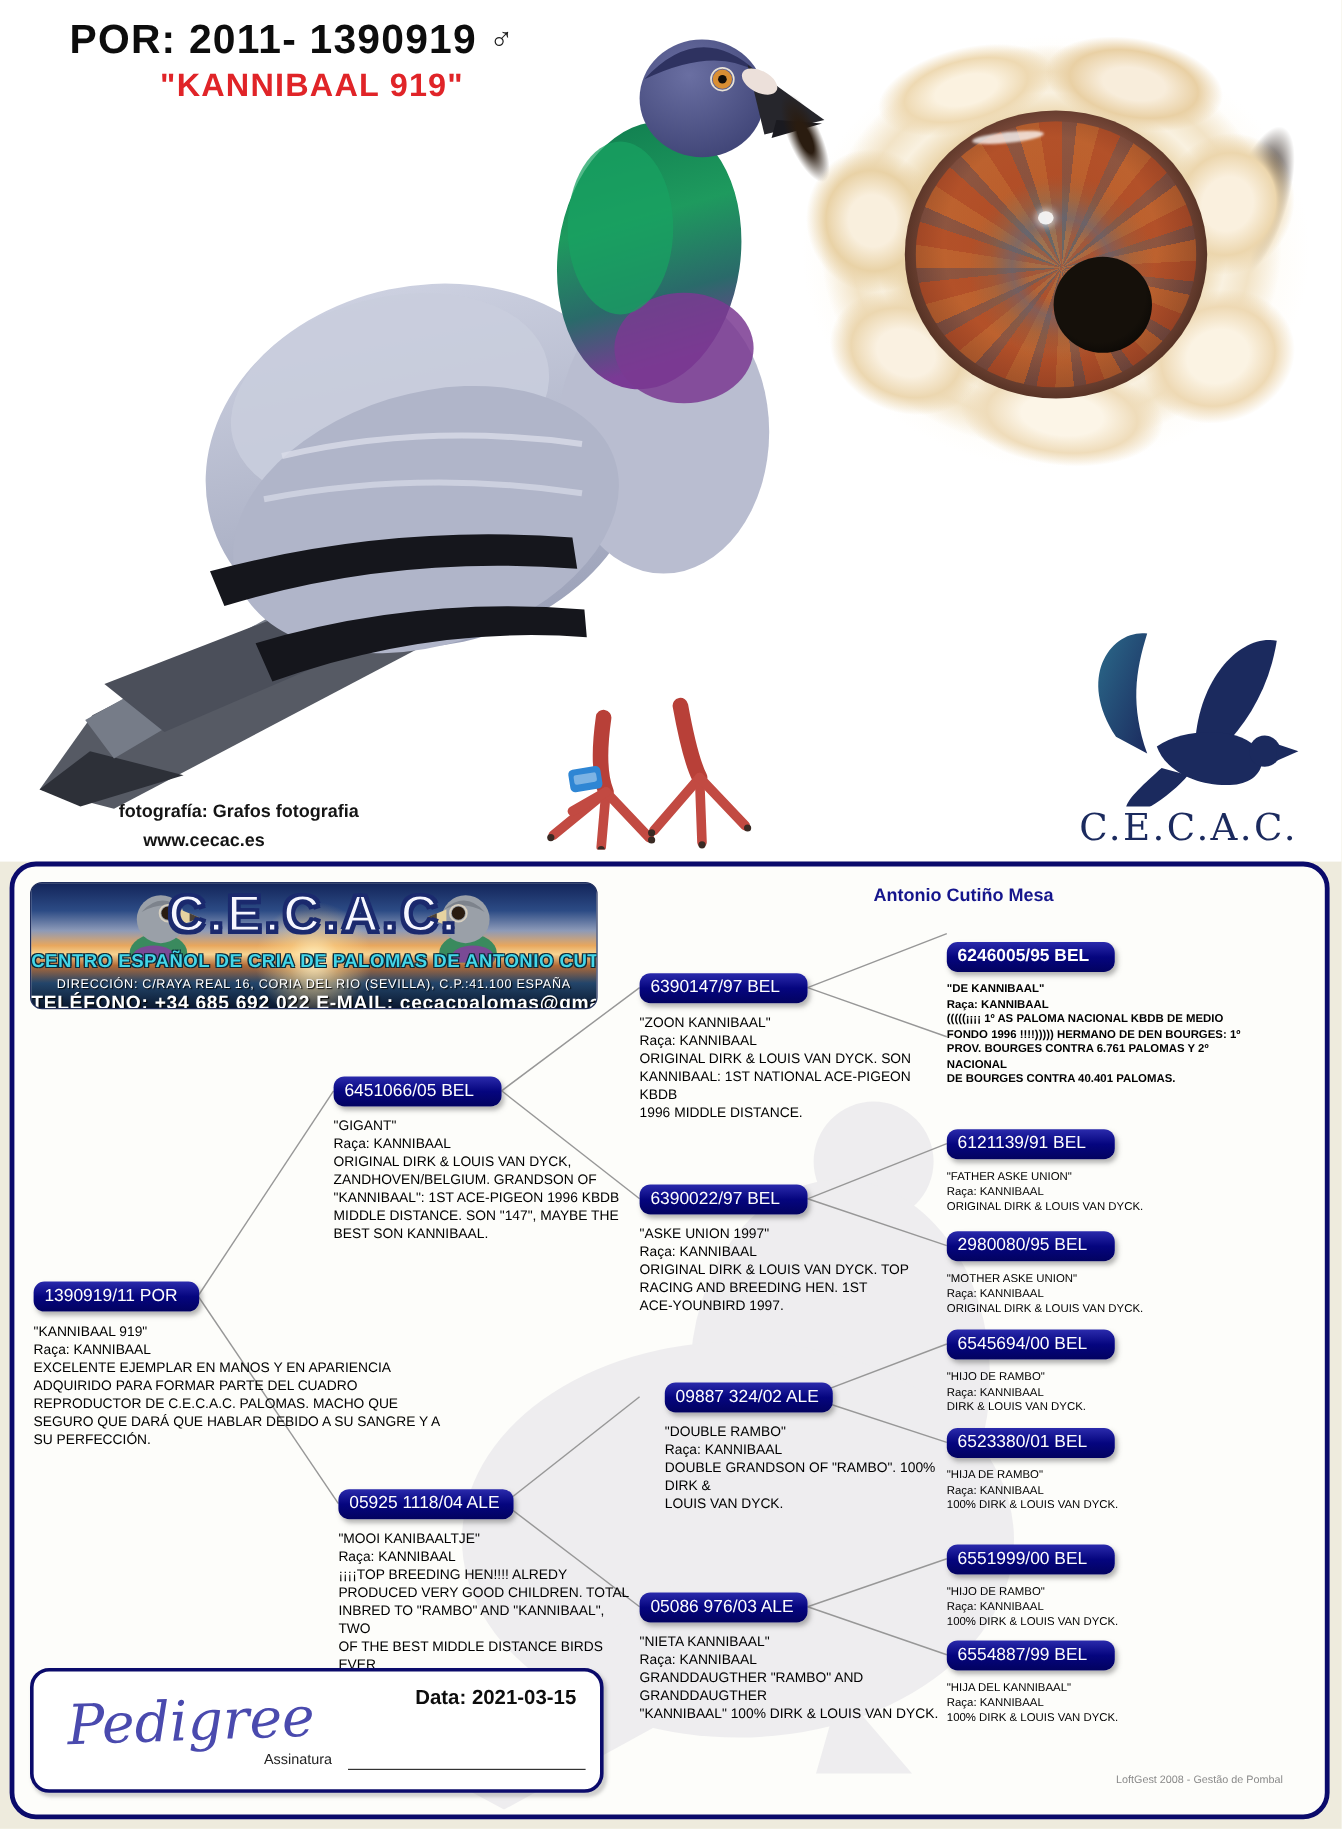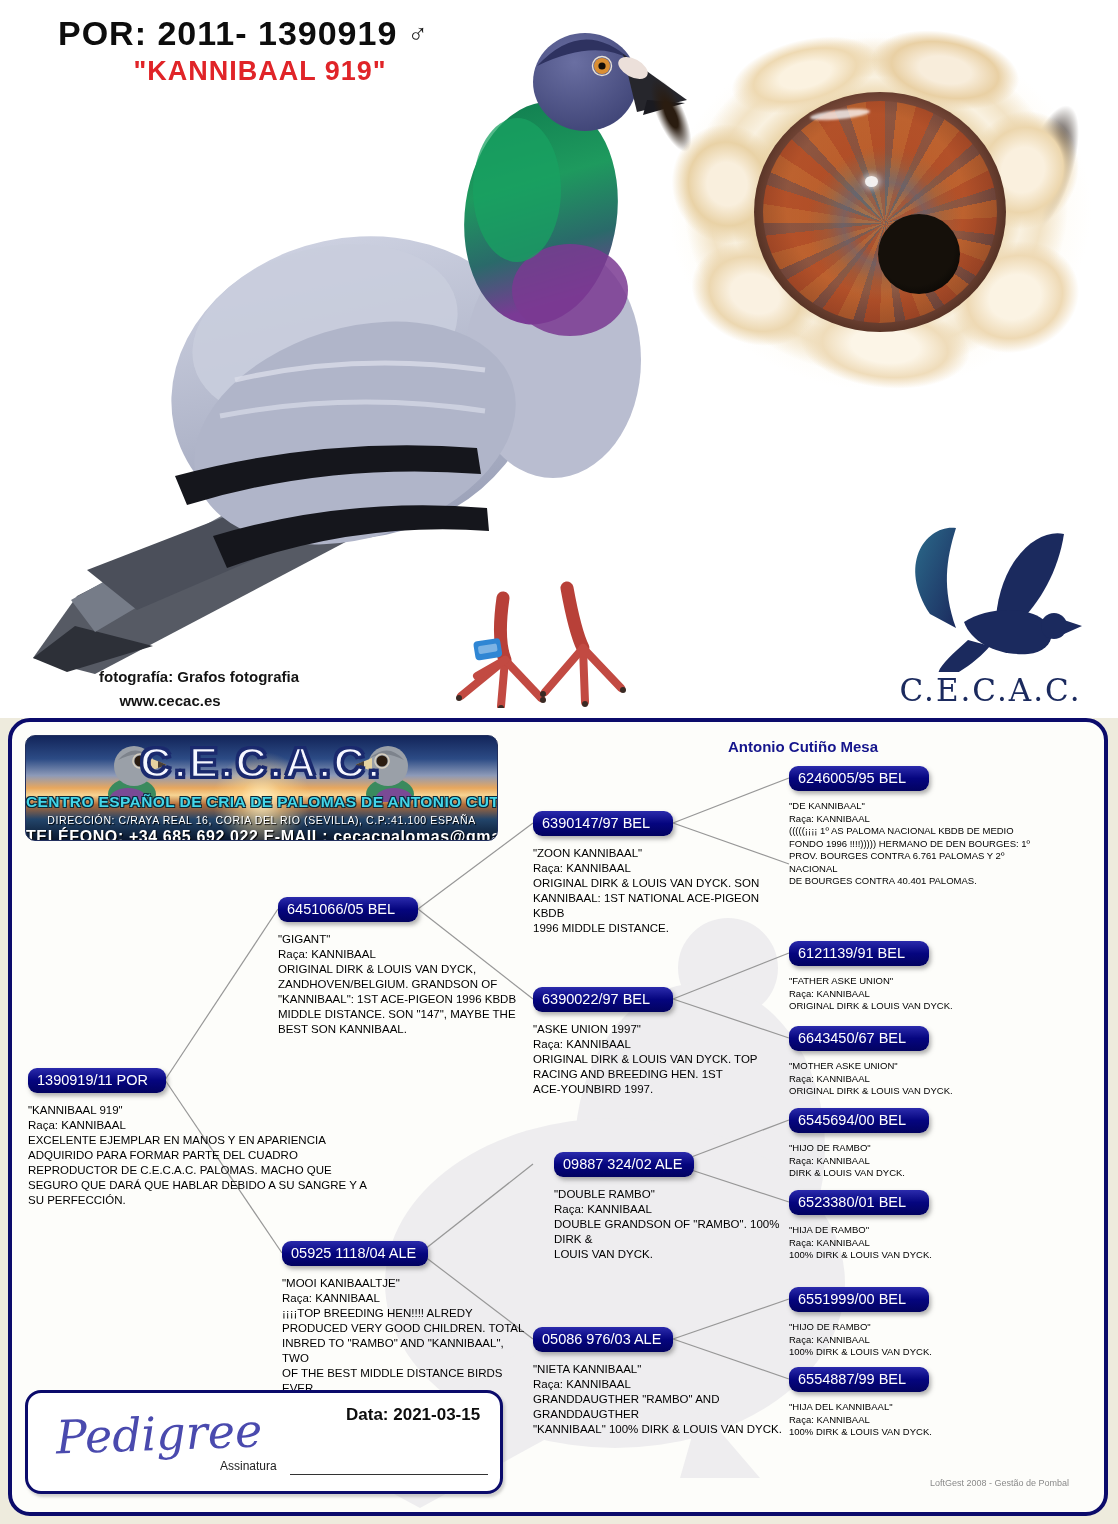--- a/index.html
+++ b/index.html
@@ -325,37 +325,37 @@
 LOUIS VAN DYCK.</div>
   </div>
   <div class="bird" style="left:533px;top:1327px;width:255px;">
     <div class="ringbox"><span>05086 976/03 ALE</span></div>
     <div class="details">"NIETA KANNIBAAL"
 Raça: KANNIBAAL
 GRANDDAUGTHER "RAMBO" AND GRANDDAUGTHER
 "KANNIBAAL" 100% DIRK &amp; LOUIS VAN DYCK.</div>
   </div>
 
-  <div class="bird" style="left:789px;top:766px;width:248px;">
+  <div class="bird" style="left:789px;top:785px;width:248px;font-weight:bold;">
     <div class="ringbox"><span>6246005/95 BEL</span></div>
     <div class="details small">"DE KANNIBAAL"
 Raça: KANNIBAAL
 (((((¡¡¡¡ 1º AS PALOMA NACIONAL KBDB DE MEDIO
 FONDO 1996 !!!!))))) HERMANO DE DEN BOURGES: 1º
 PROV. BOURGES CONTRA 6.761 PALOMAS Y 2º NACIONAL
 DE BOURGES CONTRA 40.401 PALOMAS.</div>
   </div>
   <div class="bird" style="left:789px;top:941px;width:220px;">
     <div class="ringbox"><span>6121139/91 BEL</span></div>
     <div class="details small">"FATHER ASKE UNION"
 Raça: KANNIBAAL
 ORIGINAL DIRK &amp; LOUIS VAN DYCK.</div>
   </div>
   <div class="bird" style="left:789px;top:1026px;width:220px;">
-    <div class="ringbox"><span>6643450/67 BEL</span></div>
+    <div class="ringbox"><span>2980080/95 BEL</span></div>
     <div class="details small">"MOTHER ASKE UNION"
 Raça: KANNIBAAL
 ORIGINAL DIRK &amp; LOUIS VAN DYCK.</div>
   </div>
   <div class="bird" style="left:789px;top:1108px;width:220px;">
     <div class="ringbox"><span>6545694/00 BEL</span></div>
     <div class="details small">"HIJO DE RAMBO"
 Raça: KANNIBAAL
 DIRK &amp; LOUIS VAN DYCK.</div>
   </div>

